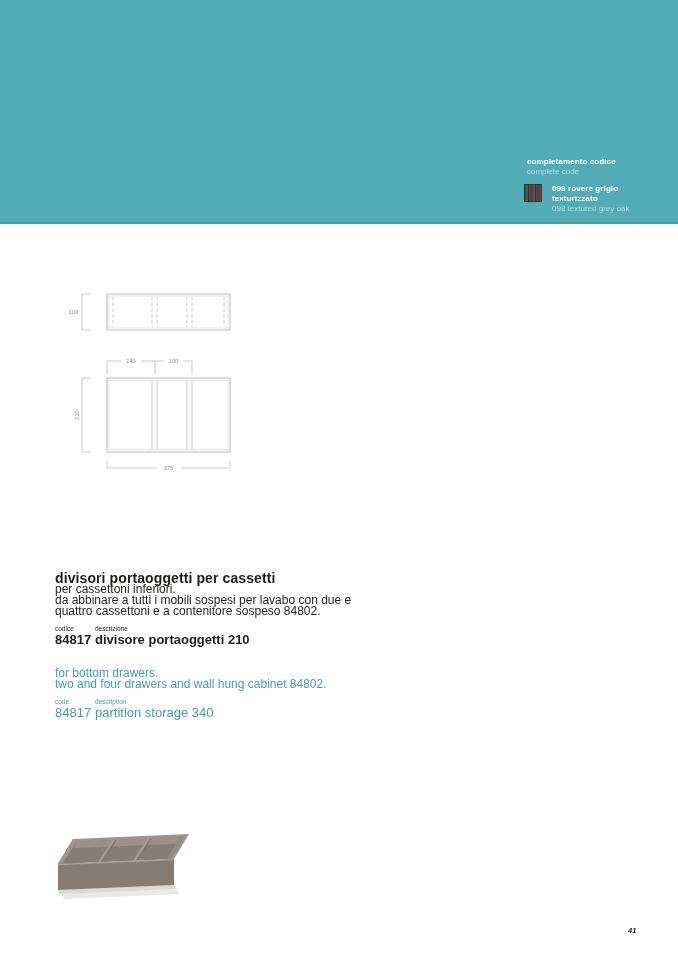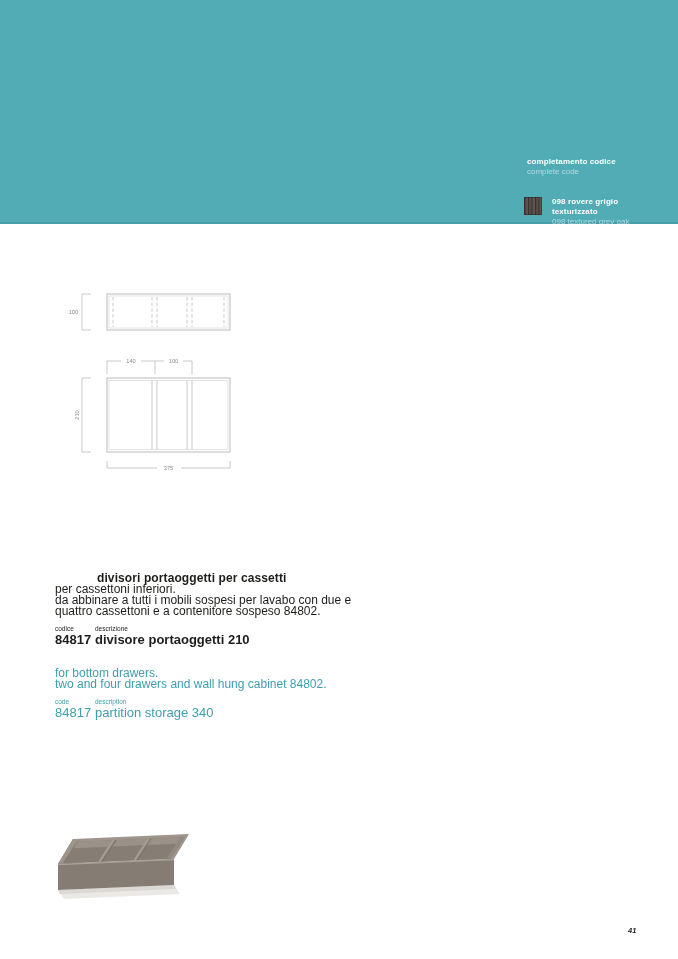--- a/index.html
+++ b/index.html
@@ -22,37 +22,37 @@
   
   .band{
     position:absolute;left:0;top:0;width:678px;height:224px;
     background:var(--band);
     border-bottom:2px solid #459da8;
   }
   .finish-block{
     position:absolute;left:499px;top:157px;width:165px;
     font-size:8px;line-height:10px;color:#ffffff;
   }
-  .finish-labels{margin-left:28px;margin-bottom:20px;}
+  .finish-labels{margin-left:28px;margin-bottom:7px;}
   .f-bold{font-weight:bold;letter-spacing:.1px;}
   .f-light{color:rgba(255,255,255,.55);}
   .finish-row{display:flex;align-items:flex-start;padding-left:25px;}
   .swatch{
     width:18px;height:18px;margin-right:10px;flex:0 0 18px;
     background:repeating-linear-gradient(90deg,#49423e 0 2px,#5d534c 2px 4px,#3a3430 4px 5px,#544b45 5px 7px);
     box-shadow:inset 0 0 0 1px rgba(0,0,0,.25);
   }
   
   .drawings{position:absolute;left:60px;top:285px;}
   .dim-text{font-size:5.6px;fill:var(--dim-text);font-family:"Liberation Sans",sans-serif;}
   
   .info{position:absolute;left:55px;width:300px;color:var(--ink);}
   .info.it{top:573px;}
   .info.en{top:668px;color:var(--accent);}
-  .info .title{font-size:12px;font-weight:bold;line-height:11px;letter-spacing:.1px;margin-left:42px;}
+  .info .title{font-size:14px;font-weight:bold;line-height:11px;letter-spacing:.1px;}
   .info .body-line{font-size:12px;line-height:11px;}
   .info.it .title, .info.it .body-line{color:var(--ink);}
   .info.en .title, .info.en .body-line{color:var(--accent);}
   .spec{margin-top:8px;}
   .spec-head{display:flex;font-size:6.5px;line-height:8px;margin-bottom:2px;}
   .spec-row{display:flex;font-size:13px;line-height:10px;}
   .col-code{width:40px;flex:0 0 40px;}
   .info.it .spec-row{font-weight:bold;}
   
   .product{position:absolute;left:48px;top:824px;}

